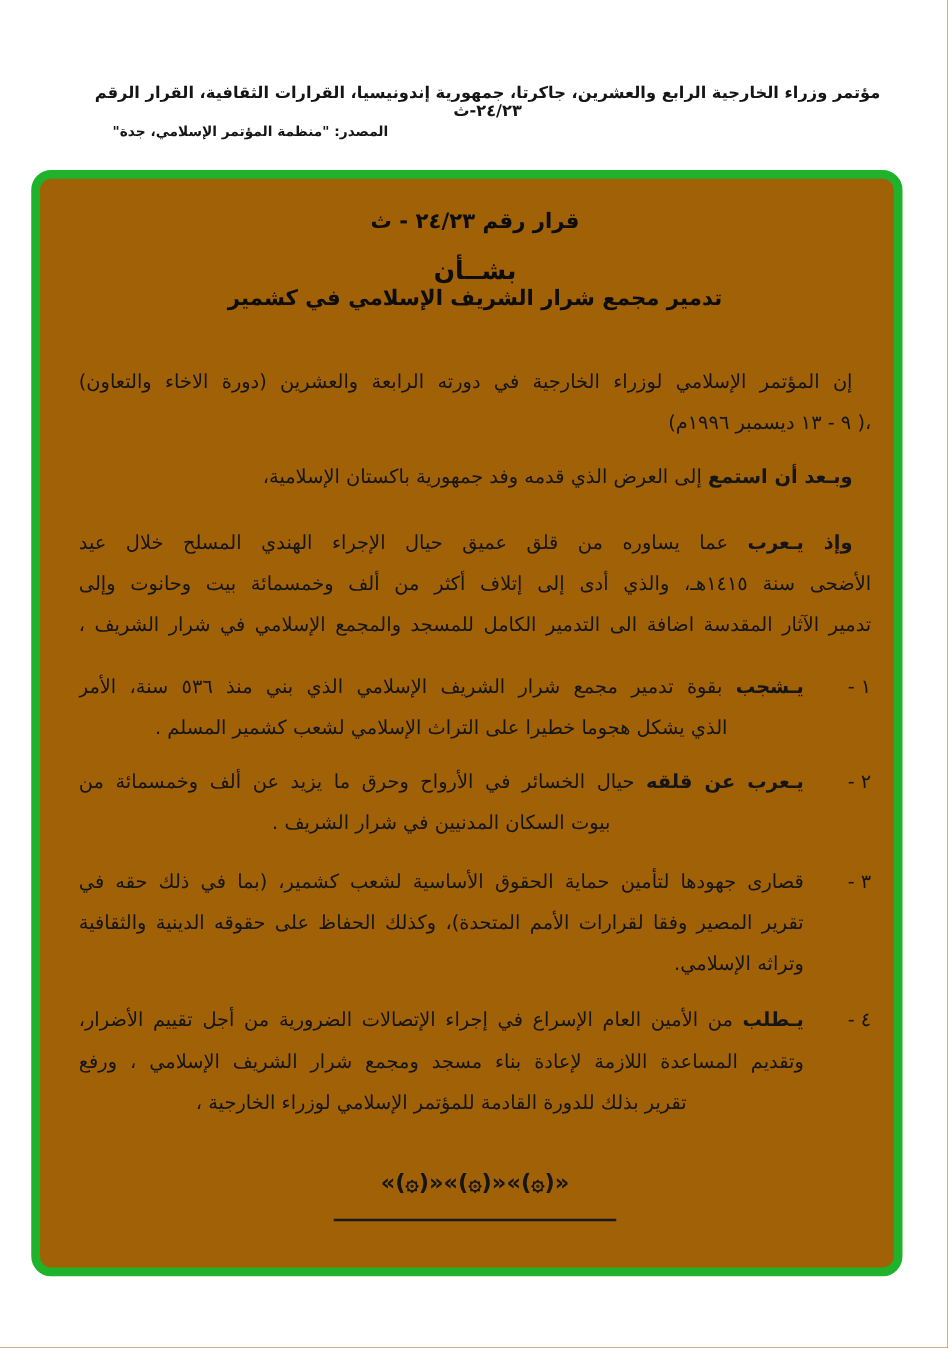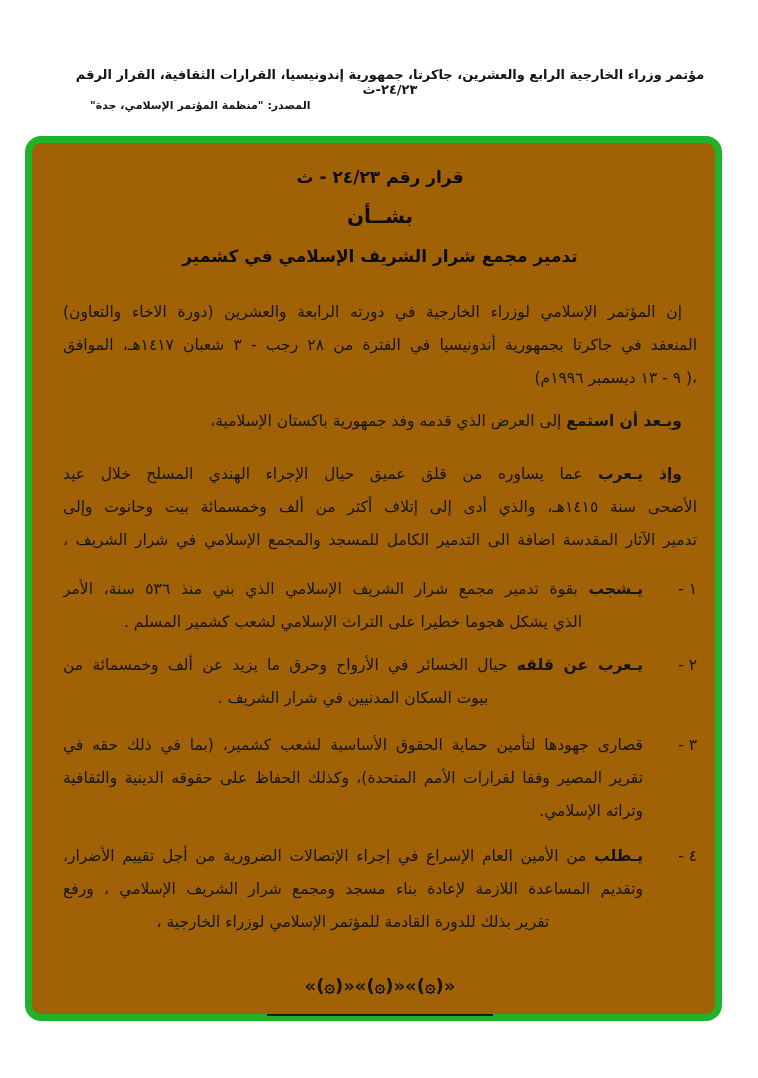--- a/index.html
+++ b/index.html
@@ -11,21 +11,21 @@
         font-size:13px;font-weight:bold;letter-spacing:0;}
   .hdr2{position:absolute;top:99px;left:90px;direction:rtl;
         font-size:11px;font-weight:bold;}
   .frame{
     position:absolute;left:25px;top:136px;width:697px;height:885px;
     box-sizing:border-box;border:7px solid #1eb32a;border-radius:16px;
     padding:24px 18px 0 31px;direction:rtl;background:#a16207;
   }
   .t{margin:0;text-align:center;font-weight:bold;font-size:17px;color:#0d0d0d;}
   .t2{margin-top:17px;font-size:20px;}
-  .t3{margin-top:18px;}
+  .t3{margin-top:1px;}
   .para{margin-top:14px;}
   .para.item{display:flex;gap:16px;}
   .num{flex:0 0 38px;text-align:right;font-size:15.5px;line-height:33px;white-space:nowrap;}
   .pbody{flex:1 1 auto;min-width:0;}
   .line{height:33px;line-height:33px;overflow:hidden;font-size:15.5px;}
   .a-j{text-align:justify;text-align-last:justify;}
   .a-r{}
   .a-c{text-align:center;}
   .ind{text-indent:15px;}
   .line b{font-weight:bold;}
@@ -38,24 +38,23 @@
 
 <div class="hdr1">مؤتمر وزراء الخارجية الرابع والعشرين، جاكرتا، جمهورية إندونيسيا، القرارات الثقافية، القرار الرقم ٢٤/٢٣-ث</div>
 <div class="hdr2">المصدر:  "منظمة المؤتمر الإسلامي، جدة"</div>
 
 <div class="frame">
   <div class="t">قرار رقم ٢٤/٢٣ - ث</div>
   <div class="t t2">بشــأن</div>
   <div class="t t3">تدمير مجمع شرار الشريف الإسلامي في كشمير</div>
 
   <div id="paragraphs">
-      <div class="para" style="margin-top: 30px;">
+      <div class="para" style="margin-top: 40px;">
         <div class="pbody">
           <div class="line a-j ind">إن المؤتمر الإسلامي لوزراء الخارجية في دورته الرابعة والعشرين  (دورة الاخاء والتعاون)</div>
-          <div class="line a-j">المنعقد في جاكرتا بجمهورية أندونيسيا في الفترة من ٢٨ رجب - ٣  شعبان ١٤١٧هـ، الموافق</div>
           <div class="line a-r">‪(٩ - ١٣ ديسمبر ١٩٩٦م )،‬</div>
         </div>
       </div>
       <div class="para" style="margin-top: 10px;">
         <div class="pbody">
           <div class="line a-r ind"><b>وبـعد أن استمع</b> إلى العرض الذي قدمه وفد جمهورية باكستان الإسلامية،</div>
         </div>
       </div>
       <div class="para" style="margin-top: 20px;">
         <div class="pbody">

